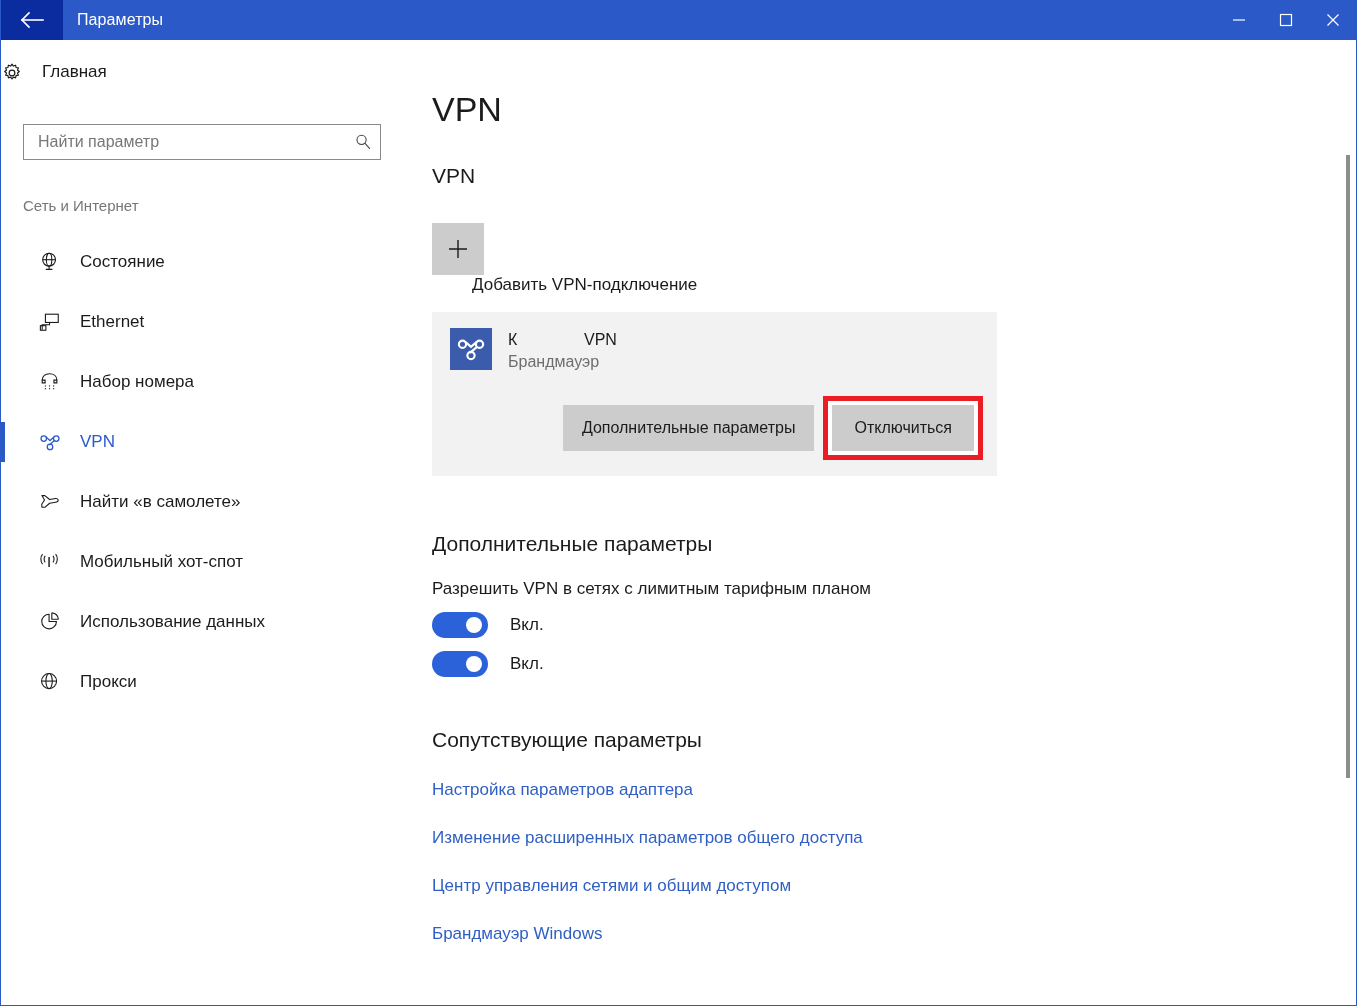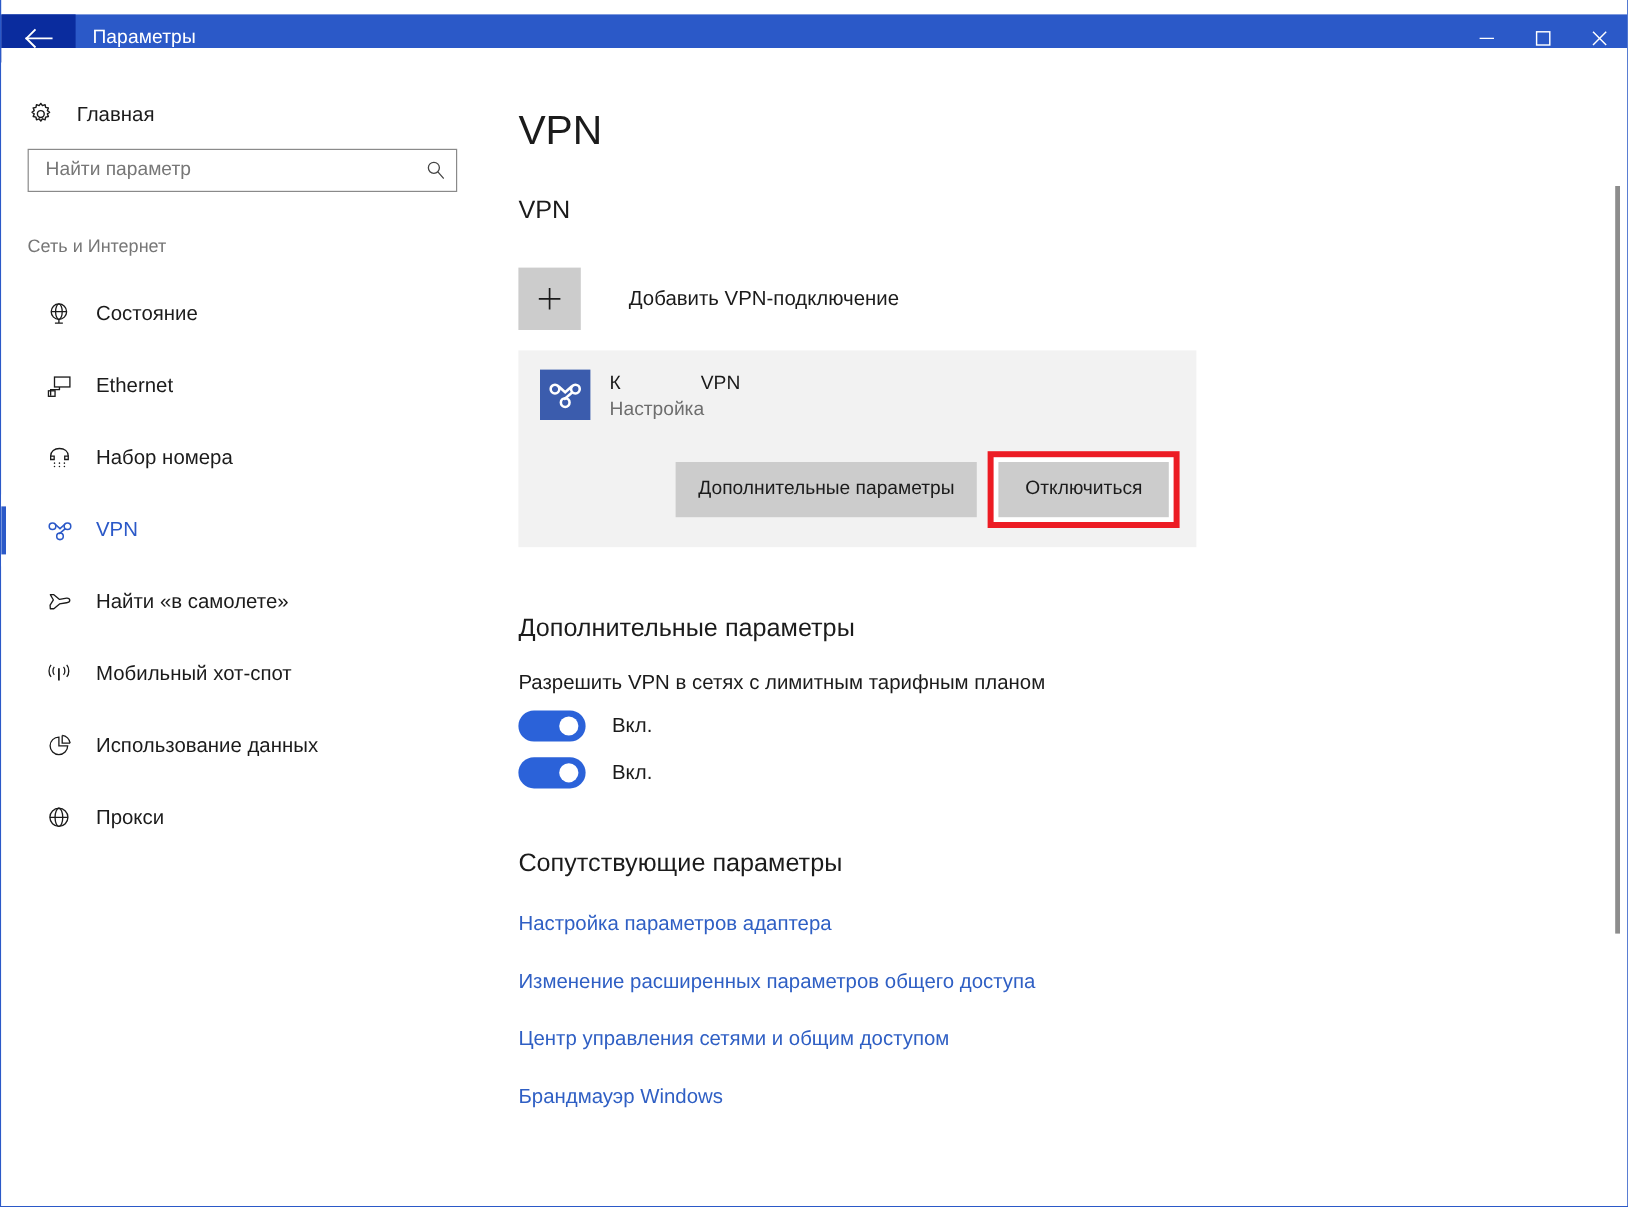--- a/index.html
+++ b/index.html
@@ -20,21 +20,21 @@
     background: #ffffff;
     border-left: 1px solid #2b59c8;
     border-right: 1px solid #2b59c8;
     border-bottom: 1px solid #2b59c8;
     overflow: hidden;
   }
 
   
   #titlebar {
     position: absolute;
-    top: 12px; left: 0;
+    top: 0; left: 0;
     width: 100%;
     height: 40px;
     background: #2b59c8;
     display: flex;
     align-items: stretch;
   }
   #back-button {
     width: 62px;
     background: #0a2c9e;
     display: flex;
@@ -76,23 +76,22 @@
   
   #sidebar {
     width: 409px;
     flex: 0 0 409px;
     background: #ffffff;
     padding-top: 22px;
     position: relative;
   }
   #home-row {
     display: flex;
-    align-items: flex-end;
+    align-items: flex-start;
     height: 44px;
-    padding-left: 22px;
     cursor: pointer;
   }
   .nav-icon {
     width: 36px;
     flex: 0 0 36px;
     display: flex;
     align-items: center;
     justify-content: flex-start;
     color: #1b1b1b;
   }
@@ -179,23 +178,23 @@
     color: #1b1b1b;
     margin: 0;
     line-height: 1;
   }
   #vpn-group-head { margin-top: 39px; }
 
   
   #add-vpn-row {
     margin-top: 37px;
     display: flex;
-    align-items: center;
     width: 565px;
     cursor: pointer;
+    flex-direction: column;
   }
   #add-vpn-box {
     width: 52px; height: 52px;
     background: #cccccc;
     display: flex;
     align-items: center;
     justify-content: center;
     flex: 0 0 52px;
   }
   #add-vpn-label {
@@ -506,21 +505,21 @@
               <svg width="30" height="30" viewBox="0 0 24 24" fill="none" stroke="#ffffff" stroke-width="1.7">
                 <circle cx="5.2" cy="8.2" r="2.9"></circle>
                 <circle cx="18.8" cy="8.2" r="2.9"></circle>
                 <circle cx="12" cy="17.2" r="2.9"></circle>
                 <path d="M7.7 6.5 L12 10.3 L16.3 6.5"></path>
                 <path d="M16.8 10.3 L11.2 15.1"></path>
               </svg>
             </div>
             <div id="vpn-text">
               <div id="vpn-name">К               VPN</div>
-              <div id="vpn-status">Настройка</div>
+              <div id="vpn-status">Брандмауэр</div>
             </div>
           </div>
           <div id="vpn-actions">
             <button class="flat-btn" id="btn-advanced">Дополнительные параметры</button>
             <div id="highlight-wrap">
               <button class="flat-btn" id="btn-disconnect">Отключиться</button>
             </div>
           </div>
         </div>
 

